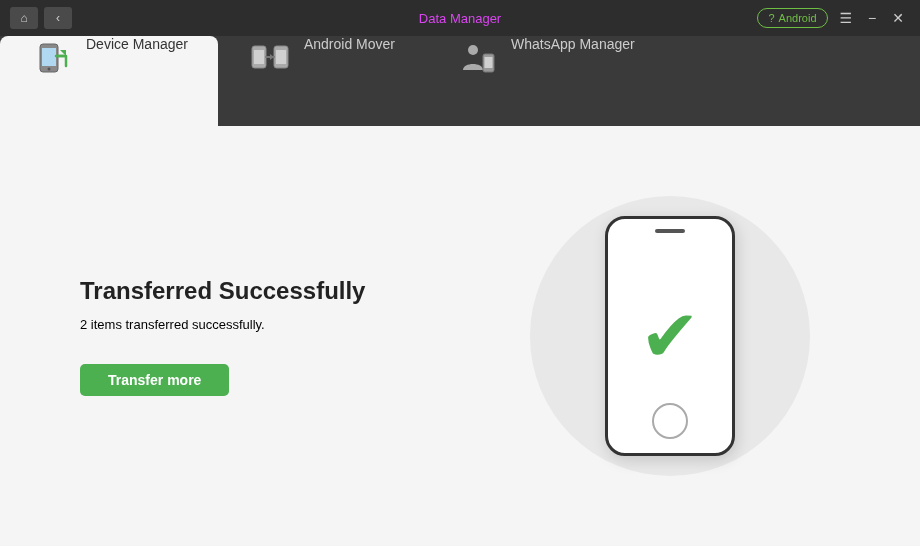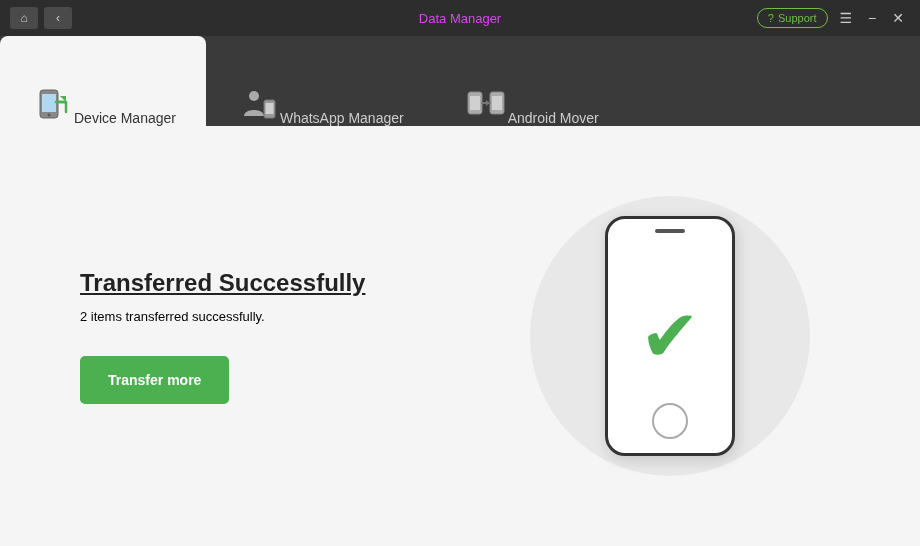--- a/index.html
+++ b/index.html
@@ -81,21 +81,22 @@
 
     
     .tab-bar {
       background: #3a3a3a;
       height: 90px;
       display: flex;
       align-items: stretch;
     }
     .tab {
       display: flex;
-      align-items: flex-end;
+      align-items: flex-start;
+      gap: 12px;
       padding: 0 30px;
       cursor: pointer;
       position: relative;
       min-width: 200px;
     }
     .tab.active {
       background: #f5f5f5;
       border-radius: 8px 8px 0 0;
     }
     .tab-icon {
@@ -122,33 +123,32 @@
       padding: 0 80px;
     }
     .left-section {
       flex: 1;
     }
     .success-title {
       font-size: 24px;
       font-weight: 700;
       color: #222;
       margin-bottom: 12px;
-      text-decoration: underline;
     }
     .success-subtitle {
       font-size: 13px;
       color: #000000;
       margin-bottom: 32px;
     }
     .transfer-more-btn {
       background: #4caf50;
       color: #fff;
       border: none;
       border-radius: 5px;
-      padding: 16px 28px;
+      padding: 8px 28px;
       font-size: 14px;
       font-weight: 600;
       cursor: pointer;
     }
 
     .right-section {
       width: 340px;
       display: flex;
       align-items: center;
       justify-content: center;
@@ -236,21 +236,21 @@
       <span>⌂</span>
     </button>
     <button class="title-bar-btn">
       <span>‹</span>
     </button>
   </div>
   <div class="title-bar-center">Data Manager</div>
   <div class="title-bar-right">
     <button class="support-btn">
       <span style="font-size:11px;">?</span>
-      <span>Support</span>
+      <span>Android</span>
     </button>
     <div class="win-controls">
       <button class="win-ctrl">☰</button>
       <button class="win-ctrl">−</button>
       <button class="win-ctrl close">✕</button>
     </div>
   </div>
 </div>
 
 <div class="tab-bar">
@@ -266,50 +266,50 @@
 
         <path d="M26 20 L36 20 L36 30" stroke="#4caf50" stroke-width="2.5" fill="none" stroke-linecap="round" stroke-linejoin="round"></path>
         <path d="M26 20 L36 20" stroke="#4caf50" stroke-width="2.5" fill="none"></path>
         <polygon points="36,20 30,14 36,14" fill="#4caf50"></polygon>
       </svg>
     </div>
     <span class="tab-label">Device Manager</span>
   </div>
 
   <div class="tab">
+    <div class="tab-icon mover-icon">
+
+      <svg width="44" height="44" viewBox="0 0 44 44" fill="none" xmlns="http://www.w3.org/2000/svg">
+
+        <rect x="4" y="10" width="14" height="22" rx="2.5" fill="#aaa" stroke="#888" stroke-width="1"></rect>
+        <rect x="6" y="14" width="10" height="14" fill="#d0d0d0"></rect>
+
+        <rect x="26" y="10" width="14" height="22" rx="2.5" fill="#aaa" stroke="#888" stroke-width="1"></rect>
+        <rect x="28" y="14" width="10" height="14" fill="#d0d0d0"></rect>
+
+        <path d="M18 21 L26 21" stroke="#777" stroke-width="2" stroke-linecap="round"></path>
+        <polygon points="26,21 22,18 22,24" fill="#777"></polygon>
+      </svg>
+    </div>
+    <span class="tab-label">Android Mover</span>
+  </div>
+
+  <div class="tab">
     <div class="tab-icon whatsapp-icon">
 
       <svg width="44" height="44" viewBox="0 0 44 44" fill="none" xmlns="http://www.w3.org/2000/svg">
 
         <circle cx="18" cy="14" r="5" fill="#aaa"></circle>
         <path d="M8 34 C8 26 28 26 28 34" fill="#aaa"></path>
 
         <rect x="28" y="18" width="11" height="18" rx="2" fill="#999" stroke="#777" stroke-width="1"></rect>
         <rect x="29.5" y="21" width="8" height="11" fill="#d0d0d0"></rect>
       </svg>
     </div>
     <span class="tab-label">WhatsApp Manager</span>
-  </div>
-
-  <div class="tab">
-    <div class="tab-icon mover-icon">
-
-      <svg width="44" height="44" viewBox="0 0 44 44" fill="none" xmlns="http://www.w3.org/2000/svg">
-
-        <rect x="4" y="10" width="14" height="22" rx="2.5" fill="#aaa" stroke="#888" stroke-width="1"></rect>
-        <rect x="6" y="14" width="10" height="14" fill="#d0d0d0"></rect>
-
-        <rect x="26" y="10" width="14" height="22" rx="2.5" fill="#aaa" stroke="#888" stroke-width="1"></rect>
-        <rect x="28" y="14" width="10" height="14" fill="#d0d0d0"></rect>
-
-        <path d="M18 21 L26 21" stroke="#777" stroke-width="2" stroke-linecap="round"></path>
-        <polygon points="26,21 22,18 22,24" fill="#777"></polygon>
-      </svg>
-    </div>
-    <span class="tab-label">Android Mover</span>
   </div>
 </div>
 
 <div class="main-content">
   <div class="left-section">
     <div class="success-title">Transferred Successfully</div>
     <div class="success-subtitle">2 items transferred successfully.</div>
     <button class="transfer-more-btn">Transfer more</button>
   </div>
 

